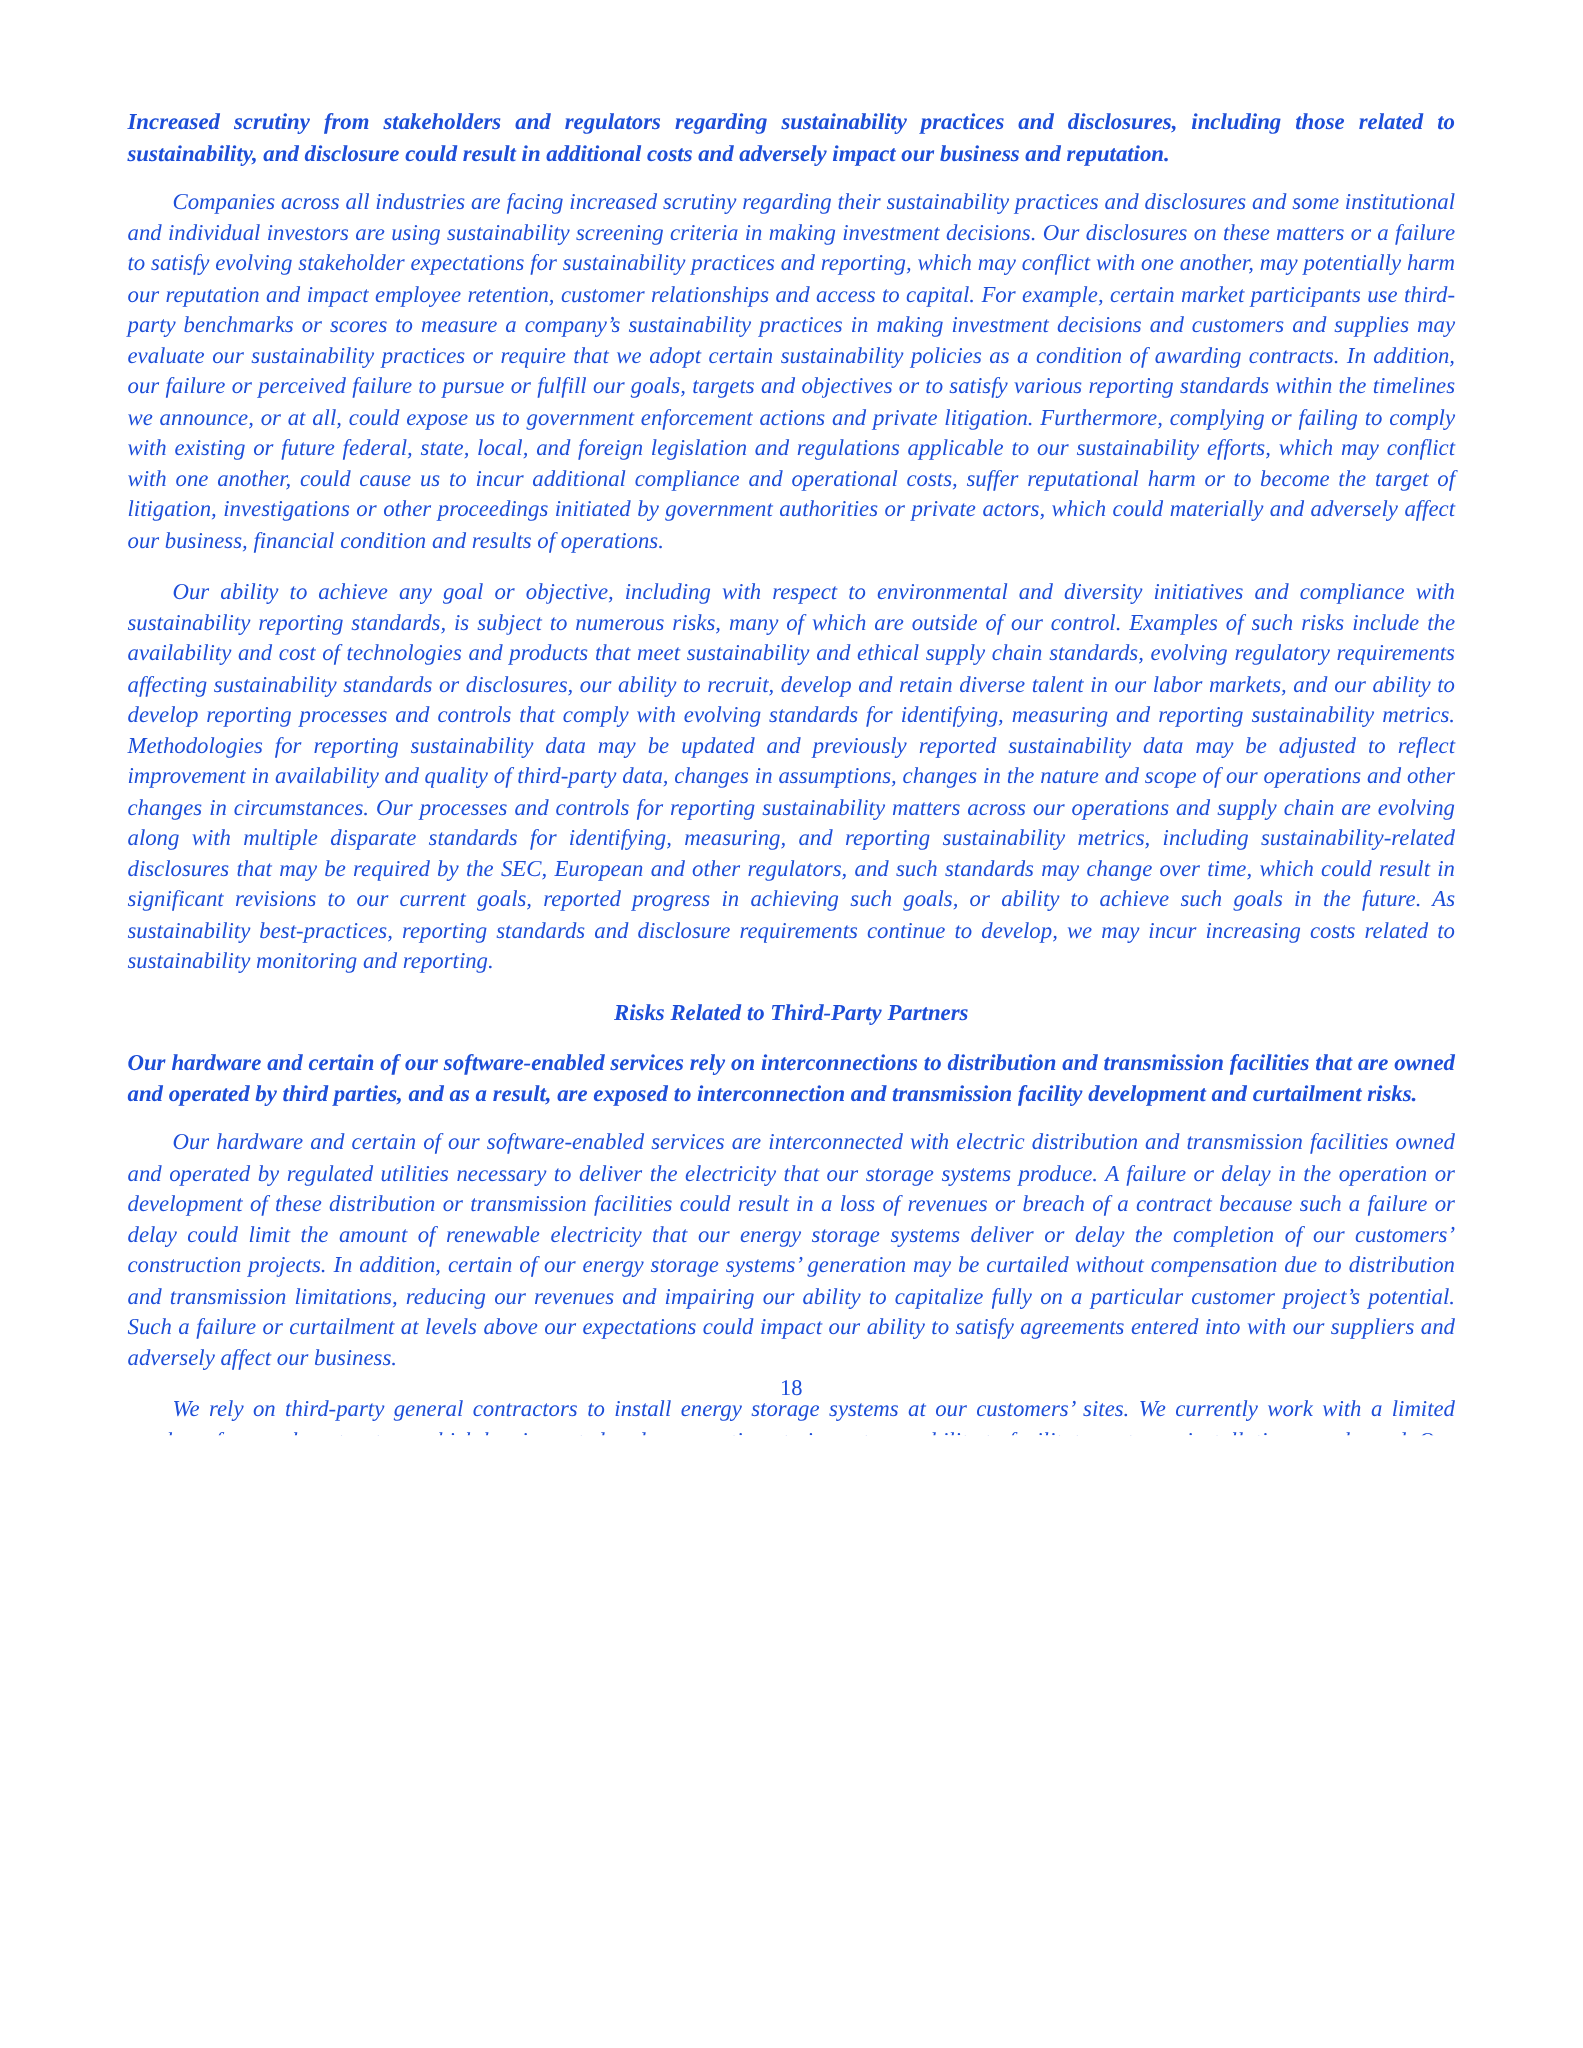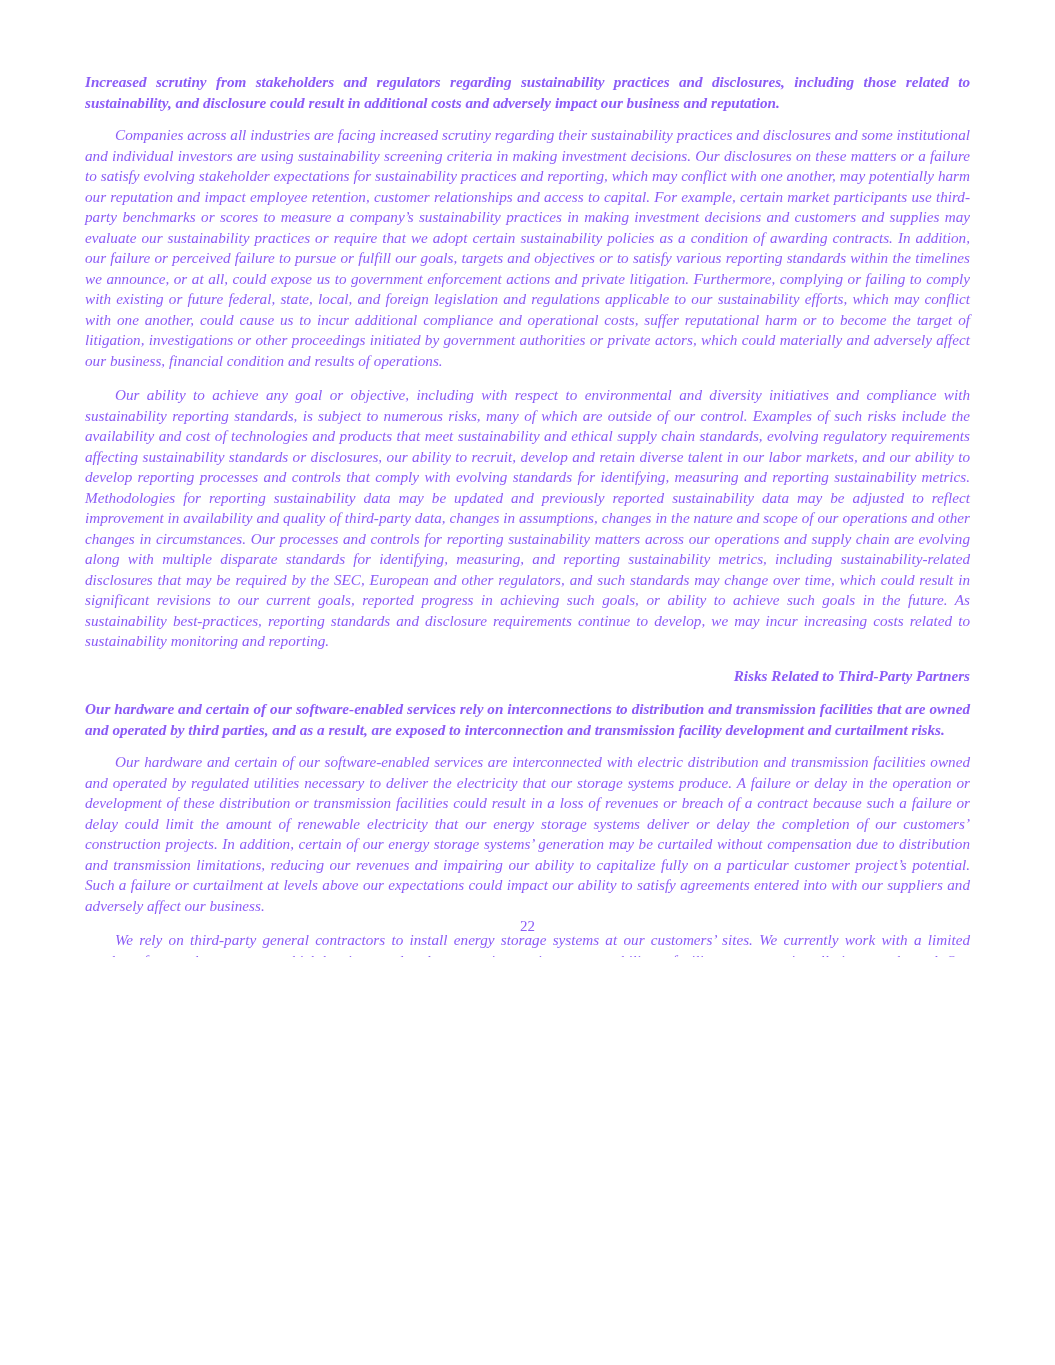--- a/index.html
+++ b/index.html
@@ -5,21 +5,21 @@
   html, body {
     margin: 0;
     padding: 0;
     background: #ffffff;
   }
   .page {
     position: relative;
     width: 1055px;
     height: 957px;
     background: #ffffff;
-    color: #8b5cf6;
+    color: #1d4ed8;
     font-family: "Liberation Serif", serif;
     overflow: hidden;
     box-sizing: border-box;
   }
   .content {
     position: absolute;
     top: 72px;
     left: 85px;
     width: 885px;
   }
@@ -30,21 +30,21 @@
     margin: 0 0 13px 0;
     font-style: italic;
   }
   .heading-bold-italic {
     font-weight: bold;
     font-style: italic;
     margin-bottom: 12px;
   }
   .section-heading {
     font-weight: bold;
-    text-align: right;
+    text-align: center;
     margin-top: 11px;
   }
   .paragraph {
     text-indent: 30px;
     margin-bottom: 14px;
   }
   .spaced-top {
     margin-top: 10px;
   }
   .page-footer {
@@ -73,14 +73,14 @@
 
     <p class="block heading-bold-italic">Our hardware and certain of our software-enabled services rely on interconnections to distribution and transmission facilities that are owned and operated by third parties, and as a result, are exposed to interconnection and transmission facility development and curtailment risks.</p>
 
     <p class="block paragraph">Our hardware and certain of our software-enabled services are interconnected with electric distribution and transmission facilities owned and operated by regulated utilities necessary to deliver the electricity that our storage systems produce. A failure or delay in the operation or development of these distribution or transmission facilities could result in a loss of revenues or breach of a contract because such a failure or delay could limit the amount of renewable electricity that our energy storage systems deliver or delay the completion of our customers’ construction projects. In addition, certain of our energy storage systems’ generation may be curtailed without compensation due to distribution and transmission limitations, reducing our revenues and impairing our ability to capitalize fully on a particular customer project’s potential. Such a failure or curtailment at levels above our expectations could impact our ability to satisfy agreements entered into with our suppliers and adversely affect our business.</p>
 
 
     <p class="block paragraph">We rely on third-party general contractors to install energy storage systems at our customers’ sites. We currently work with a limited number of general contractors, which has impacted and may continue to impact, our ability to facilitate customer installations as planned. Our work with contractors or their subcontractors may have the effect of our being required to comply with additional rules (including rules unique to our customers), working conditions, site remediation and other union requirements, which can add costs and complexity to an installation project. The timeliness, thoroughness and quality of the installation-related services performed by our general contractors and their subcontractors in the past have not always met our expectations or standards, and in the future may not meet our expectations and standards. It may be difficult to find and train third-party general contractors that meet our standards at a competitive cost.</p>
 
   </div>
 
-  <div class="page-footer">22</div>
+  <div class="page-footer">18</div>
 </div>
 
 </body></html>

